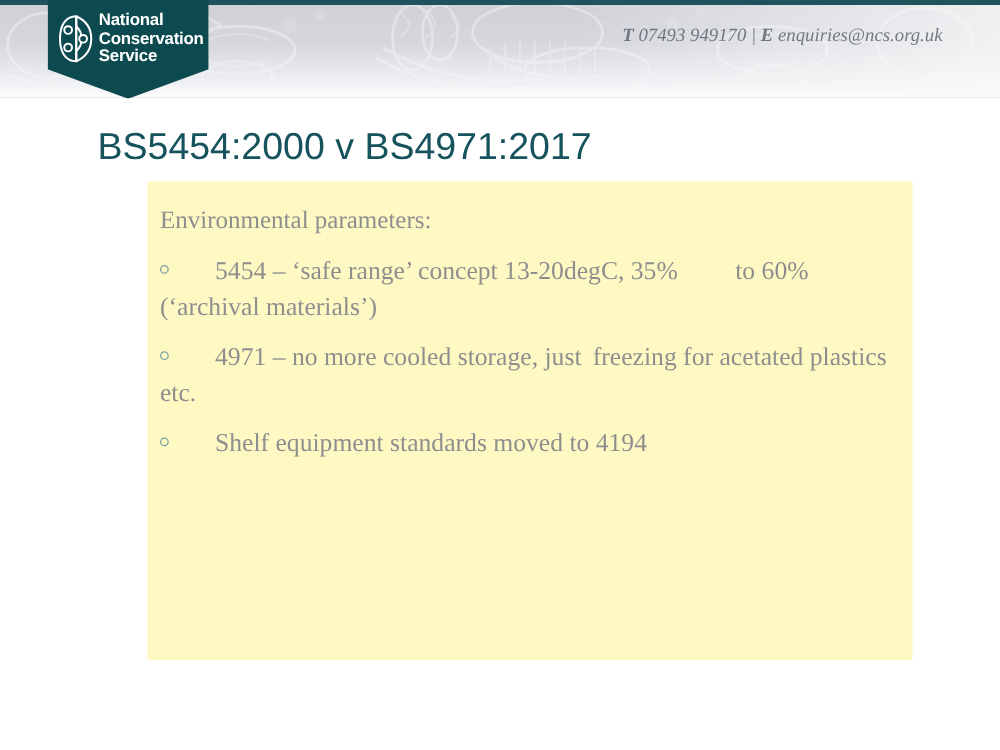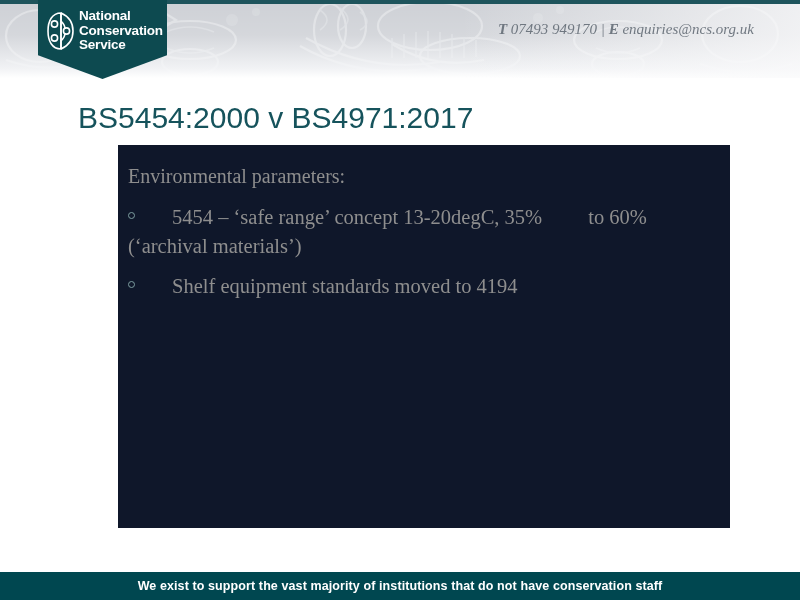--- a/index.html
+++ b/index.html
@@ -140,21 +140,21 @@
     white-space: nowrap;
   }
 
   
   .body-panel {
     position: absolute;
     left: 118px;
     top: 145px;
     width: 612px;
     height: 383px;
-    background: #0f172a;
+    background: #fef9c3;
   }
   .body-intro {
     position: absolute;
     left: 10px;
     top: 18px;
     color: #8e8e8e;
     font-size: 20px;
     line-height: 26px;
   }
 
@@ -300,28 +300,32 @@
 
       <div class="bullet-item">
         <span class="bullet-marker"></span>
         <span class="bullet-text">
           <span class="lead">5454 – ‘safe range’ concept 13-20degC, 35%</span><span class="gap-wide"></span><span>to</span>
           <span>60% (‘archival materials’)</span>
         </span>
       </div>
 
 
+      <div class="bullet-item">
+        <span class="bullet-marker"></span>
+        <span class="bullet-text">
+          <span class="lead">4971 – no more cooled storage, just</span><span class="gap-sm"></span><span>freezing for</span>
+          <span>acetated plastics etc.</span>
+        </span>
+      </div>
 
       <div class="bullet-item">
         <span class="bullet-marker"></span>
         <span class="bullet-text">
           <span class="lead">Shelf equipment standards moved to 4194</span>
         </span>
       </div>
 
     </div>
   </div>
 
-  <div class="footer-bar">
-    <div class="footer-text">We exist to support the vast majority of institutions that do not have conservation staff</div>
-  </div>
 
 </div>
 
 </body></html>

